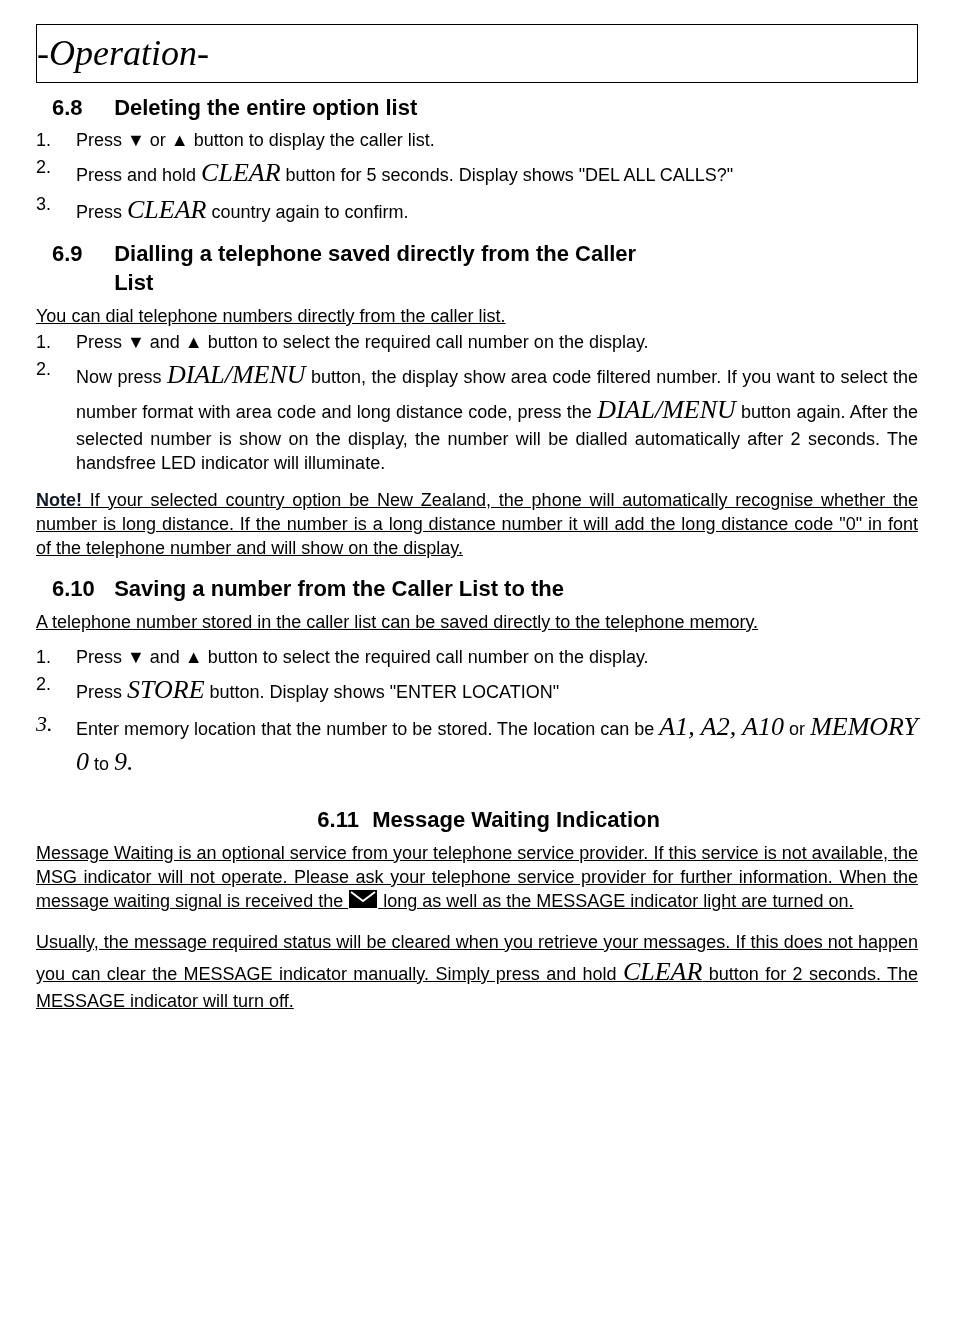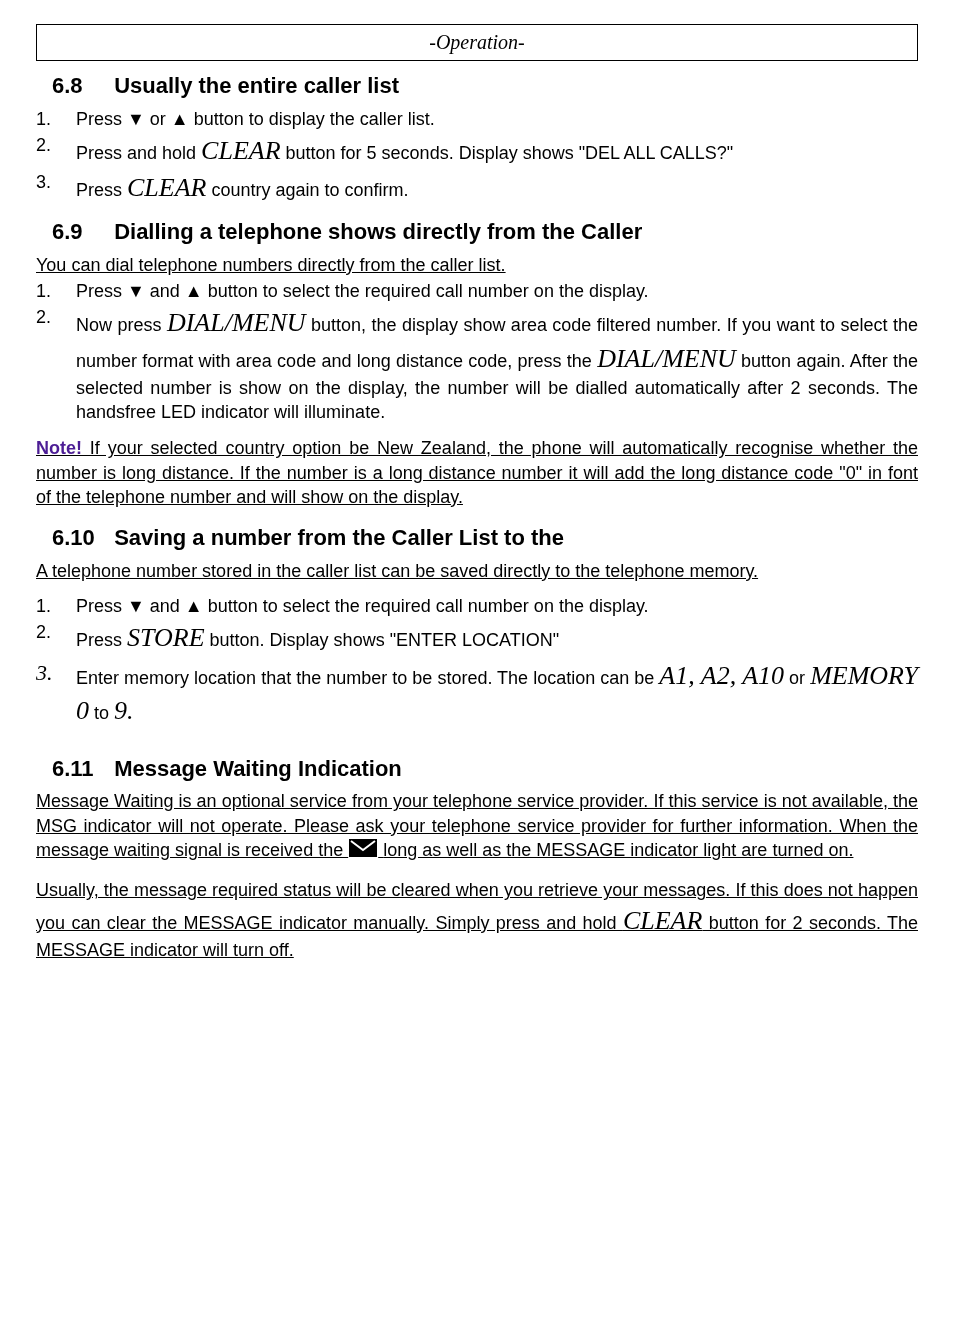--- a/index.html
+++ b/index.html
@@ -7,24 +7,23 @@
     font-size: 18px;
     color: #000;
     margin: 0;
     padding: 24px 36px;
     width: 954px;
     box-sizing: border-box;
     line-height: 1.35;
   }
   .title-box {
     border: 1.5px solid #000;
-    text-align: center;
     font-style: italic;
     font-family: Georgia, 'Times New Roman', serif;
-    font-size: 20px;
+    font-size: 36px;
     padding: 4px 0;
     margin-bottom: 4px;
   }
   h2 {
     font-size: 22px;
     font-weight: bold;
     margin: 10px 0 6px 16px;
   }
   h2 .num {
     display: inline-block;
@@ -60,37 +59,37 @@
     text-align: justify;
     text-decoration: underline;
   }
   .btn {
     font-family: Georgia, 'Times New Roman', serif;
     font-style: italic;
     font-size: 26px;
   }
   .note-label {
     font-weight: bold;
-    color: #4c1d95;
+    color: #0f172a;
   }
   .mail-icon {
     display: inline-block;
     vertical-align: middle;
   }
 </style>
 </head>
 <body>
 
 <div class="title-box">
   <span>-Operation-</span>
 </div>
 
 <h2>
   <span class="num">6.8</span>
-  <span>Usually the entire caller list</span>
+  <span>Deleting the entire option list</span>
 </h2>
 <ol>
   <li>
     <span class="li-num">1.</span>
     <span class="li-body">Press ▼ or ▲ button to display the caller list.</span>
   </li>
   <li>
     <span class="li-num">2.</span>
     <span class="li-body">
       <span>Press and hold </span><span class="btn">CLEAR</span><span> button for 5 seconds.   Display shows "DEL ALL CALLS?"</span>
@@ -100,21 +99,22 @@
     <span class="li-num">3.</span>
     <span class="li-body">
       <span>Press </span><span class="btn">CLEAR</span><span> country again to confirm.</span>
     </span>
   </li>
 </ol>
 
 <h2>
   <span class="num">6.9</span>
   <span class="title-text">
-    <span>Dialling a telephone shows directly from the Caller</span>
+    <span>Dialling a telephone saved directly from the Caller</span>
+    <span class="indent-title" style="margin-left:0;">List</span>
   </span>
 </h2>
 <p style="margin-bottom:2px;">You can dial telephone numbers directly from the caller list.</p>
 <ol>
   <li>
     <span class="li-num">1.</span>
     <span class="li-body">Press ▼ and ▲ button to select the required call number on the display.</span>
   </li>
   <li>
     <span class="li-num">2.</span>
@@ -147,21 +147,21 @@
     </span>
   </li>
   <li>
     <span class="li-num btn" style="font-size:22px;">3.</span>
     <span class="li-body">
       <span>Enter memory location that the number to be stored.  The location can be </span><span class="btn">A1, A2, A10</span><span> or </span><span class="btn">MEMORY 0</span><span> to </span><span class="btn">9.</span>
     </span>
   </li>
 </ol>
 
-<h2 style="margin-top:26px;">
+<h2 style="margin-top:26px;text-align:center;">
   <span class="num">6.11</span>
   <span>Message Waiting Indication</span>
 </h2>
 <p>
   <span>Message Waiting is an optional service from your telephone service provider.  If this service is not available, the MSG indicator will not operate.  Please ask your telephone service provider for further information. When the message waiting signal is received the </span>
   <span class="mail-icon">
     <svg width="30" height="20" viewBox="0 0 30 20">
       <rect x="1" y="1" width="28" height="18" fill="#000"></rect>
       <polyline points="3,3 15,12 27,3" fill="none" stroke="#fff" stroke-width="2"></polyline>
       <rect x="3" y="3" width="24" height="14" fill="none" stroke="#fff" stroke-width="0"></rect>

